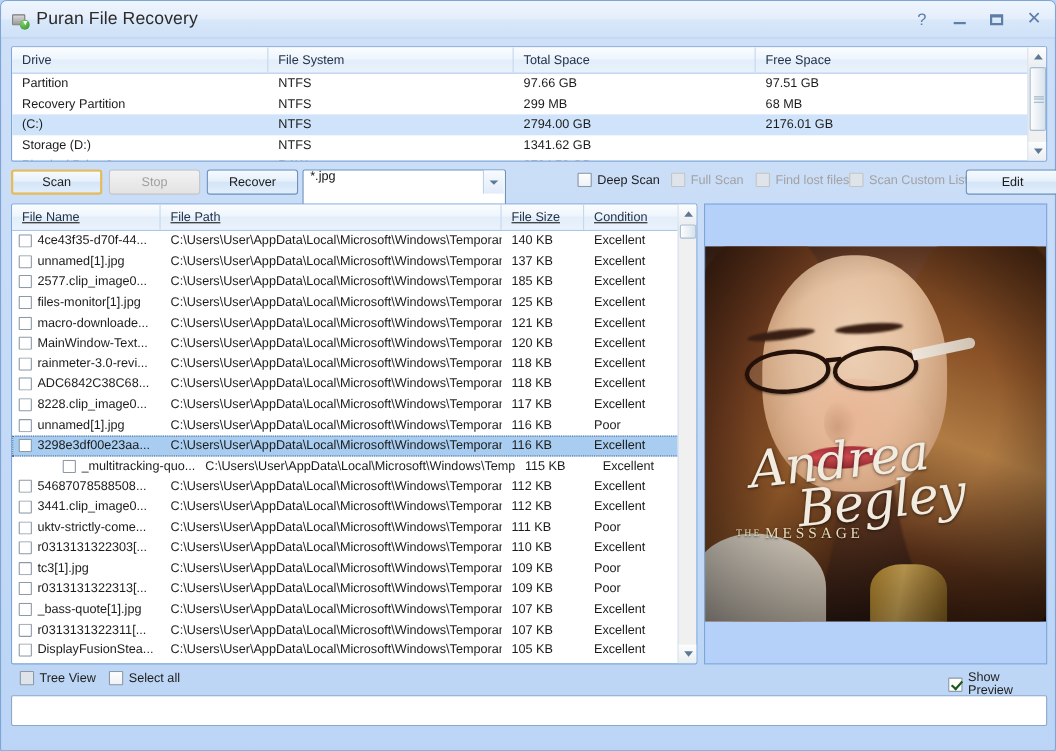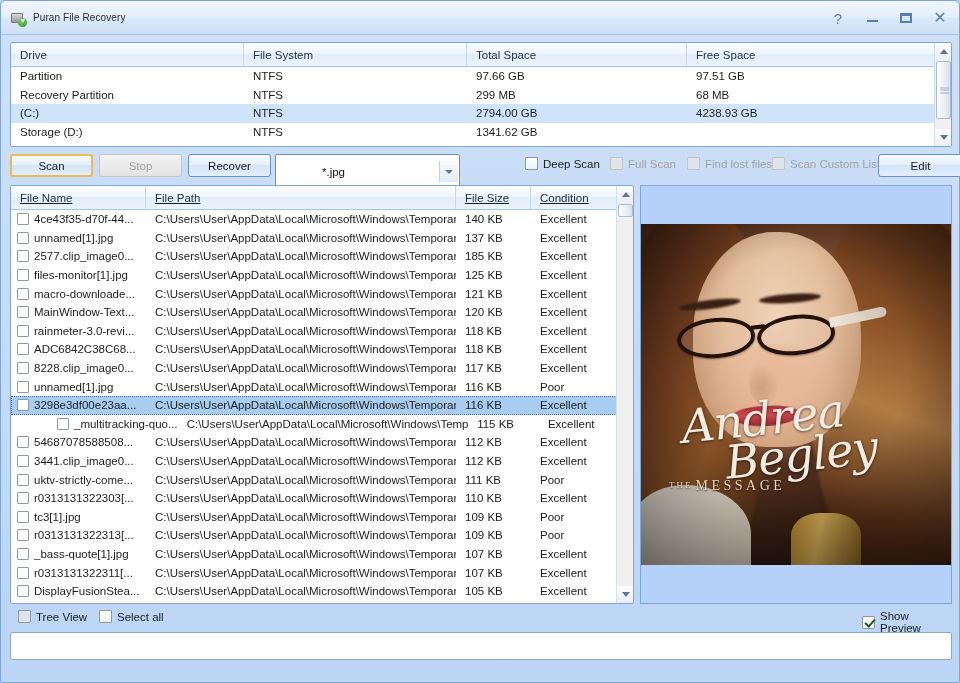--- a/index.html
+++ b/index.html
@@ -40,21 +40,21 @@
     position:absolute; right:-1px; bottom:-1px; width:9px; height:9px;
     background:radial-gradient(circle at 35% 30%,#7fd06a,#2f8f2a);
     border-radius:50%;
   }
   .title-icon .arrow:after{
     content:""; position:absolute; left:2.5px; top:1.5px;
     border-left:2px solid transparent; border-right:2px solid transparent;
     border-top:4px solid #fff;
   }
   .title-text {
-    font-size:10px; color:#2b2b2b; letter-spacing:.1px;
+    font-size:16px; color:#2b2b2b; letter-spacing:.1px;
   }
   .win-btns { position:absolute; right:8px; top:0; height:34px; display:flex; align-items:center; gap:12px; }
   .win-btn {
     width:22px; height:20px; display:flex; align-items:center; justify-content:center;
     color:#5d7ea8; font-size:14px; line-height:1; cursor:default;
   }
   .win-btn.help { font-size:15px; }
   .wb-min { display:block; width:11px; height:2px; background:#5d7ea8; margin-top:6px; }
   .wb-max { display:block; width:12px; height:10px; border:2px solid #5d7ea8; border-top-width:3px; }
   .wb-close { font-size:16px; font-weight:400; color:#5d7ea8; }
@@ -120,21 +120,21 @@
     cursor:default; font-family:"Liberation Sans", sans-serif;
   }
   .btn.default { border:2px solid #e7bb56; padding:0; }
   .btn.disabled {
     color:#a0a0a0; border-color:#c6c6c6;
     background:linear-gradient(180deg,#f2f2f2,#e3e3e3);
   }
   .combo {
     position:absolute; top:0; height:35px;
     background:#fff; border:1px solid #6d93bd; border-radius:2px;
-    display:flex; align-items:center;padding-left:40px;
+    display:flex; align-items:flex-start;
   }
   .combo-val { flex:1; padding-left:6px; font-size:11.5px; color:#111; }
   .combo-arrow {
     width:19px; height:21px; margin-right:1px;
     background:linear-gradient(180deg,#f8fbfe,#e2ecf8);
     border-left:1px solid #bcd2e8;
     display:flex; align-items:center; justify-content:center;
   }
   .combo-arrow .tri { border-left-width:4px; border-right-width:4px; border-top:4px solid #5a7a9c; }
 
@@ -312,21 +312,21 @@
           <div class="row">
             <div class="cell" style="width: 233px;">Recovery Partition</div>
             <div class="cell" style="width: 223px;">NTFS</div>
             <div class="cell" style="width: 220px;">299 MB</div>
             <div class="cell" style="width: 250px;">68 MB</div>
           </div>
           <div class="row sel">
             <div class="cell" style="width: 233px;">(C:)</div>
             <div class="cell" style="width: 223px;">NTFS</div>
             <div class="cell" style="width: 220px;">2794.00 GB</div>
-            <div class="cell" style="width: 250px;">4238.93 GB</div>
+            <div class="cell" style="width: 250px;">2176.01 GB</div>
           </div>
           <div class="row">
             <div class="cell" style="width: 233px;">Storage (D:)</div>
             <div class="cell" style="width: 223px;">NTFS</div>
             <div class="cell" style="width: 250px;">1341.62 GB</div>
           </div>
           <div class="row">
             <div class="cell" style="width: 233px;">Physical Drive 0</div>
             <div class="cell" style="width: 223px;">RAW</div>
             <div class="cell" style="width: 220px;">2794.52 GB</div>

